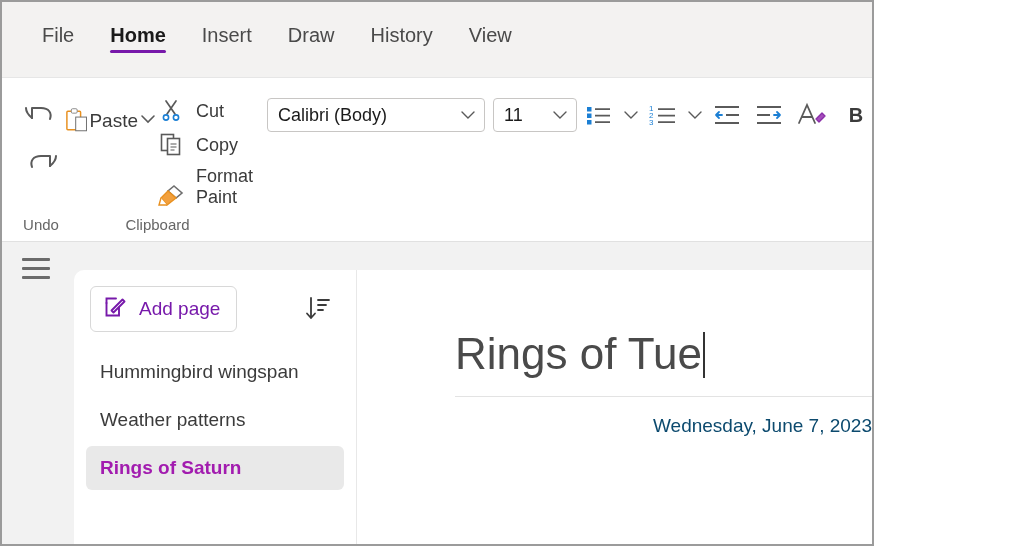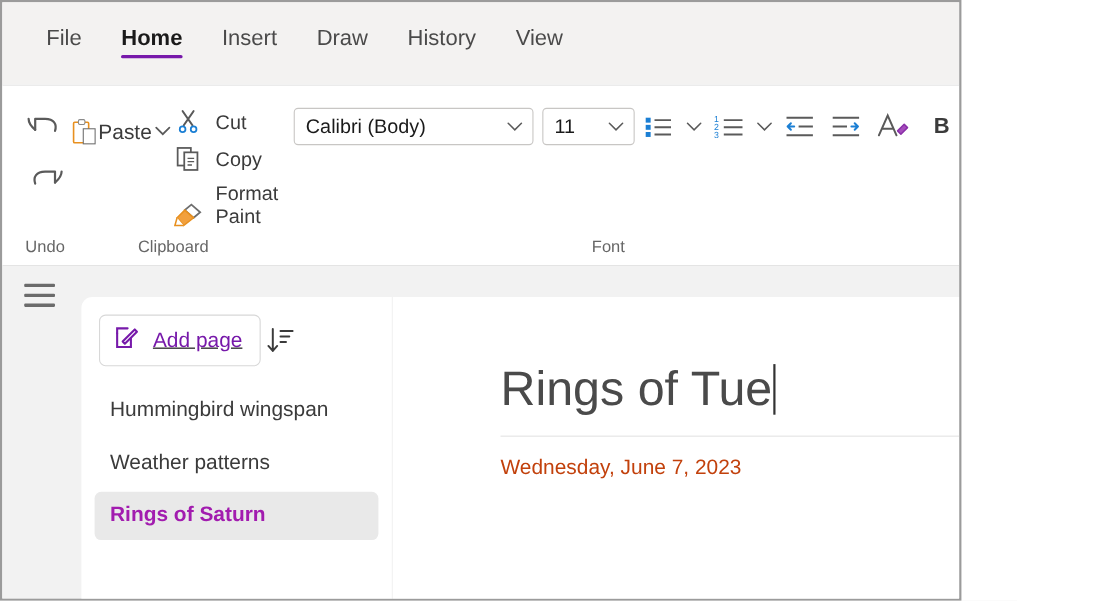--- a/index.html
+++ b/index.html
@@ -254,23 +254,22 @@
     bottom: 0;
     background: #ffffff;
     border-top-left-radius: 10px;
     border-right: 1px solid #e8e8e8;
     box-sizing: border-box;
     padding: 16px 12px 0 12px;
   }
   .pl-head {
     display: flex;
     align-items: center;
-    justify-content: flex-start;
+    justify-content: space-between;
     padding: 0 8px 0 4px;
-    text-decoration: underline;
   }
   .addpage {
     display: flex;
     align-items: center;
     gap: 12px;
     border: 1px solid #d8d8d8;
     border-radius: 6px;
     background: #fff;
     padding: 8px 16px 8px 12px;
     cursor: pointer;
@@ -325,22 +324,23 @@
   }
   .title-rule {
     margin-top: 18px;
     margin-right: 0;
     height: 1px;
     background: #e3e3e3;
   }
   .note-date {
     margin-top: 18px;
     font-size: 19px;
-    color: #c2410c;
+    color: #0c4a6e;
     white-space: nowrap;
+    text-align: right;
   }
 </style>
 </head>
 <body>
 
 <div class="app">
 
   <div class="tabbar">
     <div class="tab"><span>File</span></div>
     <div class="tab active"><span>Home</span></div>
@@ -556,21 +556,20 @@
                 </svg>
             </div>
             <div class="tbtn wide">
               <svg width="32" height="30" viewBox="0 0 32 30">
                 <path d="M7 7 L25 25 M25 7 L7 25" stroke="#ff2222" stroke-width="2.6" stroke-linecap="round"></path>
               </svg>
             </div>
           </div>
         </div>
       </div>
-      <div class="rgroup-label">Font</div>
     </div>
 
     <div class="vsep"></div>
 
     <div class="rgroup g-styles">
       <div class="styles-card">
         <div class="style-item">H</div>
         <div class="style-item">H</div>
       </div>
     </div>

